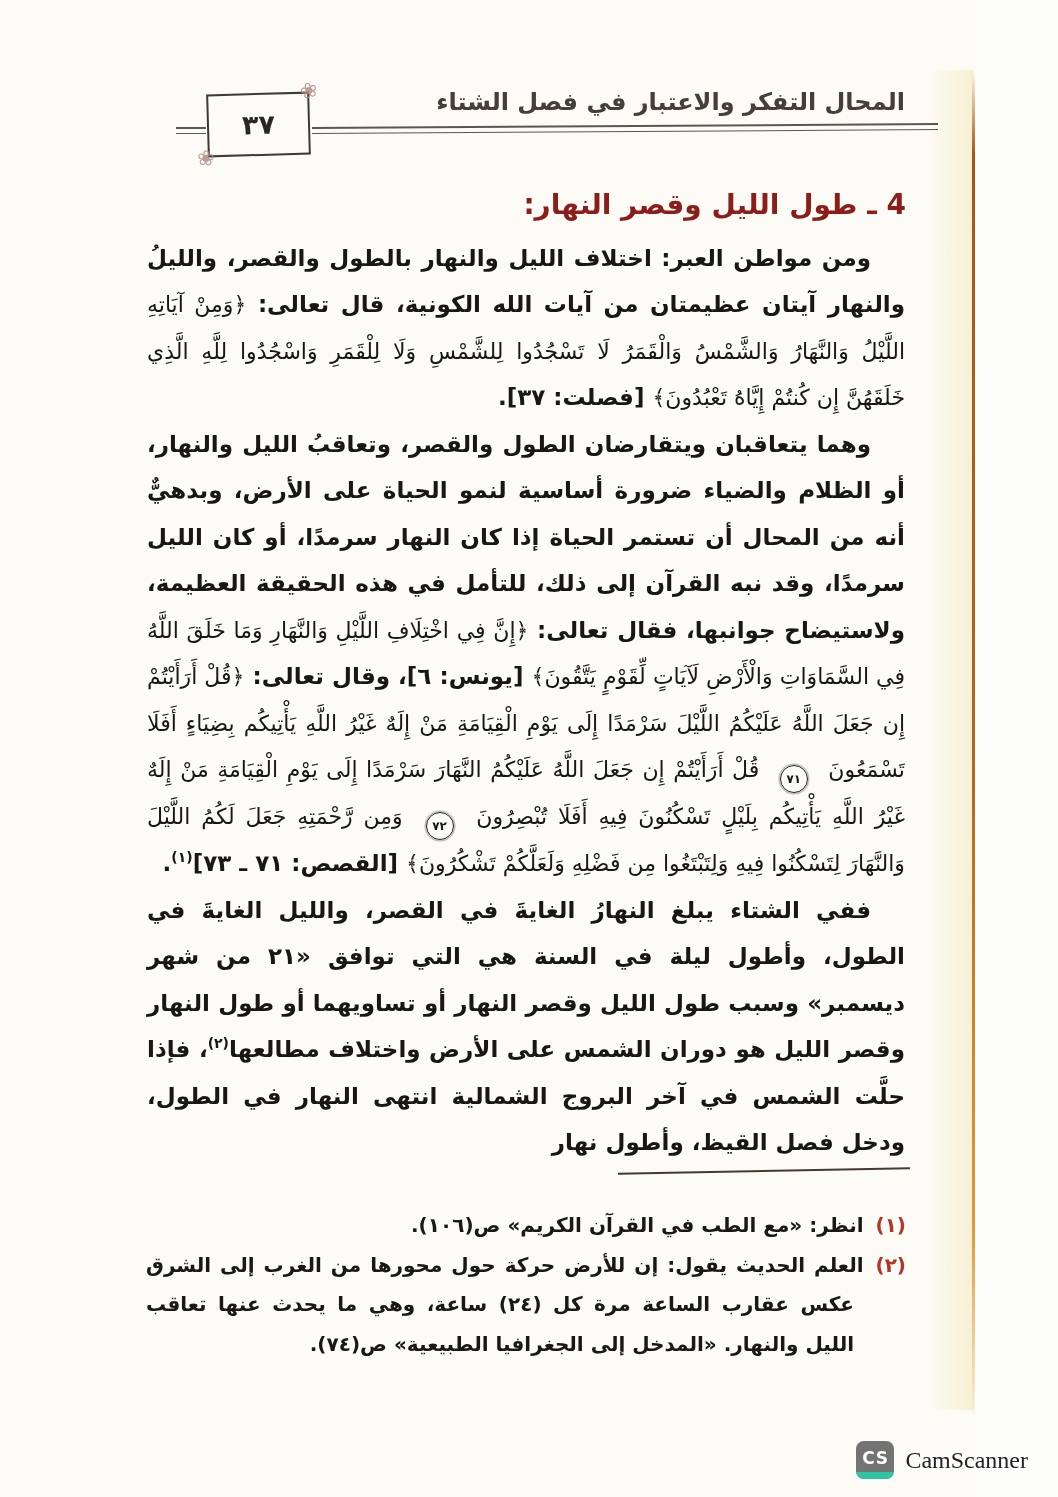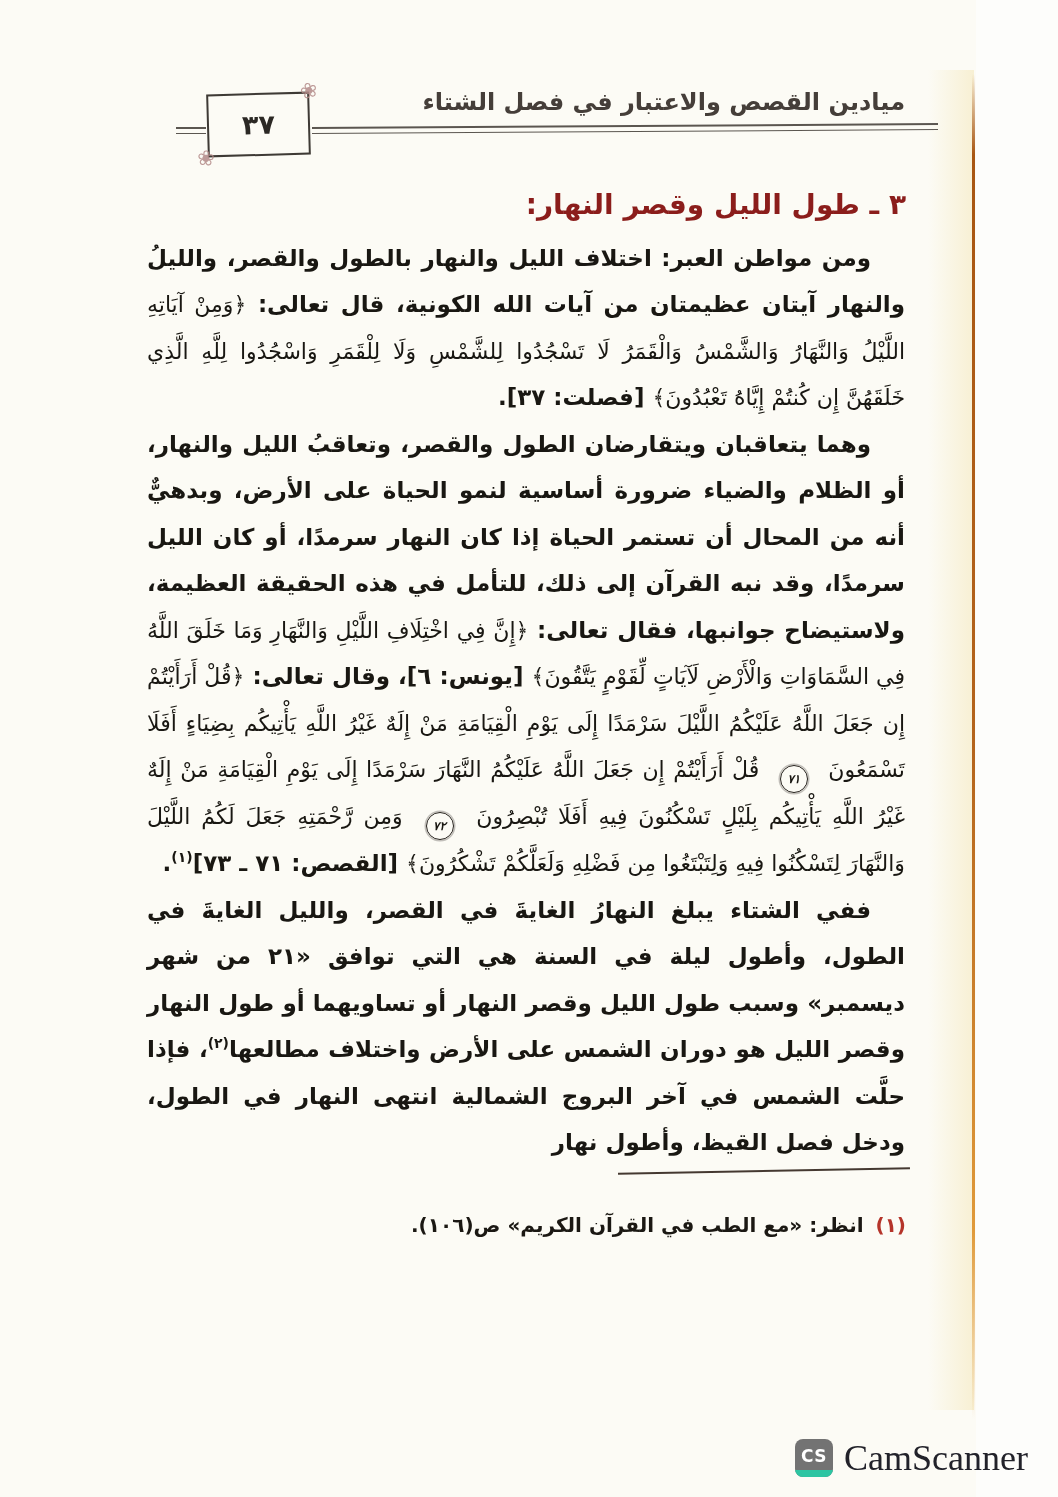--- a/index.html
+++ b/index.html
@@ -31,65 +31,66 @@
   
   .body-text{position:absolute;top:235px;right:153px;width:758px;
     font-size:23px;line-height:2.02;text-align:justify;color:#191712;}
   .para{margin:0;text-indent:34px;}
   .seg-text{font-weight:bold;}
   .seg-quran{font-weight:normal;font-size:22px;}
   .seg-fn{font-size:14px;font-weight:bold;vertical-align:super;line-height:0;}
   .ayah-medallion{display:inline-flex;align-items:center;justify-content:center;
     width:26px;height:26px;border:1.6px solid #26221d;border-radius:50%;
     box-shadow:0 0 0 1.5px rgba(38,34,29,.28);font-size:12px;font-weight:bold;
-    vertical-align:-6px;margin:0 12px;text-indent:0;font-style:italic;}
+    vertical-align:-6px;margin:0 12px;text-indent:0;}
   
   .fn-sep{position:absolute;top:1170px;right:148px;width:292px;border-top:2.6px solid #453931;transform:rotate(-1.1deg);}
   .footnotes{position:absolute;top:1206px;right:152px;width:760px;
     font-size:20px;line-height:1.98;color:#1b1813;text-align:justify;}
   .footnote{margin:0;padding-right:52px;text-indent:-52px;font-weight:bold;}
   .fn-marker{font-weight:bold;margin-left:12px;}
   
   .camscanner{position:absolute;right:30px;bottom:18px;display:flex;align-items:center;gap:11px;direction:ltr;}
   .cs-icon{width:38px;height:38px;border-radius:8px;position:relative;display:flex;
     align-items:center;justify-content:center;overflow:hidden;}
   .cs-icon-text{color:#fff;font-weight:bold;font-size:17px;margin-top:-5px;letter-spacing:.5px;}
   .cs-teal{position:absolute;bottom:0;left:0;right:0;height:7px;}
-  .cs-label{font-family:"Liberation Serif", serif;font-size:36px;color:#22222a;}
+  .cs-label{font-family:"Liberation Serif", serif;font-size:24px;color:#22222a;}
 </style>
 </head>
 <body>
 
 <div class="page">
 
   <div class="edge-strip"></div>
   <div class="edge-glow"></div>
   <div class="edge-line"></div>
 
-  <div class="running-title">ميادين القصص والاعتبار في فصل الشتاء</div>
+  <div class="running-title">المحال التفكر والاعتبار في فصل الشتاء</div>
   <div class="hrule hrule-right"></div>
   <div class="hrule hrule-left"></div>
 
   <div class="pagebox">
     <span class="flourish tl">❀</span>
     <span class="num">٣٧</span>
     <span class="flourish br">❀</span>
   </div>
 
-  <h1 class="section-heading" style="color: rgb(139, 29, 27);">٣ ـ طول الليل وقصر النهار:</h1>
+  <h1 class="section-heading" style="color: rgb(139, 29, 27);">4 ـ طول الليل وقصر النهار:</h1>
 
   <main class="body-text" id="body-text">
       <p class="para"><span class="seg-text">ومن مواطن العبر: اختلاف الليل والنهار بالطول والقصر، والليلُ والنهار آيتان عظيمتان من آيات الله الكونية، قال تعالى: </span><span class="seg-quran">﴿وَمِنْ آيَاتِهِ اللَّيْلُ وَالنَّهَارُ وَالشَّمْسُ وَالْقَمَرُ لَا تَسْجُدُوا لِلشَّمْسِ وَلَا لِلْقَمَرِ وَاسْجُدُوا لِلَّهِ الَّذِي خَلَقَهُنَّ إِن كُنتُمْ إِيَّاهُ تَعْبُدُونَ﴾</span><span class="seg-text"> [فصلت: ٣٧].</span></p>
       <p class="para"><span class="seg-text">وهما يتعاقبان ويتقارضان الطول والقصر، وتعاقبُ الليل والنهار، أو الظلام والضياء ضرورة أساسية لنمو الحياة على الأرض، وبدهيٌّ أنه من المحال أن تستمر الحياة إذا كان النهار سرمدًا، أو كان الليل سرمدًا، وقد نبه القرآن إلى ذلك، للتأمل في هذه الحقيقة العظيمة، ولاستيضاح جوانبها، فقال تعالى: </span><span class="seg-quran">﴿إِنَّ فِي اخْتِلَافِ اللَّيْلِ وَالنَّهَارِ وَمَا خَلَقَ اللَّهُ فِي السَّمَاوَاتِ وَالْأَرْضِ لَآيَاتٍ لِّقَوْمٍ يَتَّقُونَ﴾</span><span class="seg-text"> [يونس: ٦]، وقال تعالى: </span><span class="seg-quran">﴿قُلْ أَرَأَيْتُمْ إِن جَعَلَ اللَّهُ عَلَيْكُمُ اللَّيْلَ سَرْمَدًا إِلَى يَوْمِ الْقِيَامَةِ مَنْ إِلَهٌ غَيْرُ اللَّهِ يَأْتِيكُم بِضِيَاءٍ أَفَلَا تَسْمَعُونَ </span><span class="ayah-medallion">٧١</span><span class="seg-quran"> قُلْ أَرَأَيْتُمْ إِن جَعَلَ اللَّهُ عَلَيْكُمُ النَّهَارَ سَرْمَدًا إِلَى يَوْمِ الْقِيَامَةِ مَنْ إِلَهٌ غَيْرُ اللَّهِ يَأْتِيكُم بِلَيْلٍ تَسْكُنُونَ فِيهِ أَفَلَا تُبْصِرُونَ </span><span class="ayah-medallion">٧٢</span><span class="seg-quran"> وَمِن رَّحْمَتِهِ جَعَلَ لَكُمُ اللَّيْلَ وَالنَّهَارَ لِتَسْكُنُوا فِيهِ وَلِتَبْتَغُوا مِن فَضْلِهِ وَلَعَلَّكُمْ تَشْكُرُونَ﴾</span><span class="seg-text"> [القصص: ٧١ ـ ٧٣]</span><span class="seg-fn">(١)</span><span class="seg-text">.</span></p>
       <p class="para"><span class="seg-text">ففي الشتاء يبلغ النهارُ الغايةَ في القصر، والليل الغايةَ في الطول، وأطول ليلة في السنة هي التي توافق «٢١ من شهر ديسمبر» وسبب طول الليل وقصر النهار أو تساويهما أو طول النهار وقصر الليل هو دوران الشمس على الأرض واختلاف مطالعها</span><span class="seg-fn">(٢)</span><span class="seg-text">، فإذا حلَّت الشمس في آخر البروج الشمالية انتهى النهار في الطول، ودخل فصل القيظ، وأطول نهار</span></p>
     </main>
 
   <div class="fn-sep"></div>
   <section class="footnotes" id="footnotes">
       <div class="footnote"><span class="fn-marker" style="color: rgb(181, 52, 42);">(١)</span><span>انظر: «مع الطب في القرآن الكريم» ص(١٠٦).</span></div>
+      <div class="footnote"><span class="fn-marker" style="color: rgb(181, 52, 42);">(٢)</span><span>العلم الحديث يقول: إن للأرض حركة حول محورها من الغرب إلى الشرق عكس عقارب الساعة مرة كل (٢٤) ساعة، وهي ما يحدث عنها تعاقب الليل والنهار. «المدخل إلى الجغرافيا الطبيعية» ص(٧٤).</span></div>
     </section>
 
   <div class="camscanner">
     <div class="cs-icon" style="background: #737373;">
       <span class="cs-icon-text">CS</span>
       <span class="cs-teal" style="background: rgb(45, 197, 162);"></span>
     </div>
     <span class="cs-label">CamScanner</span>
   </div>
 

